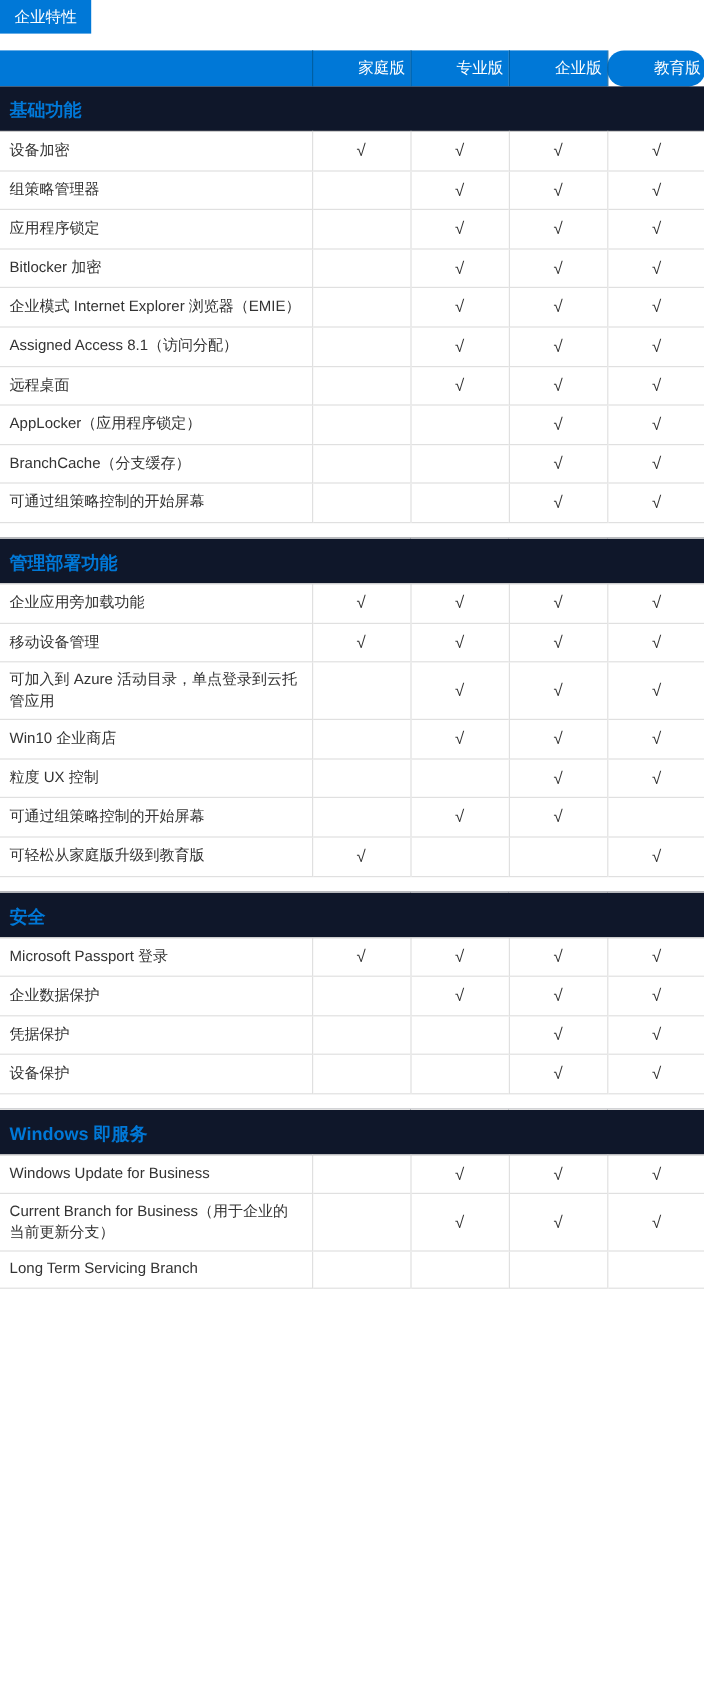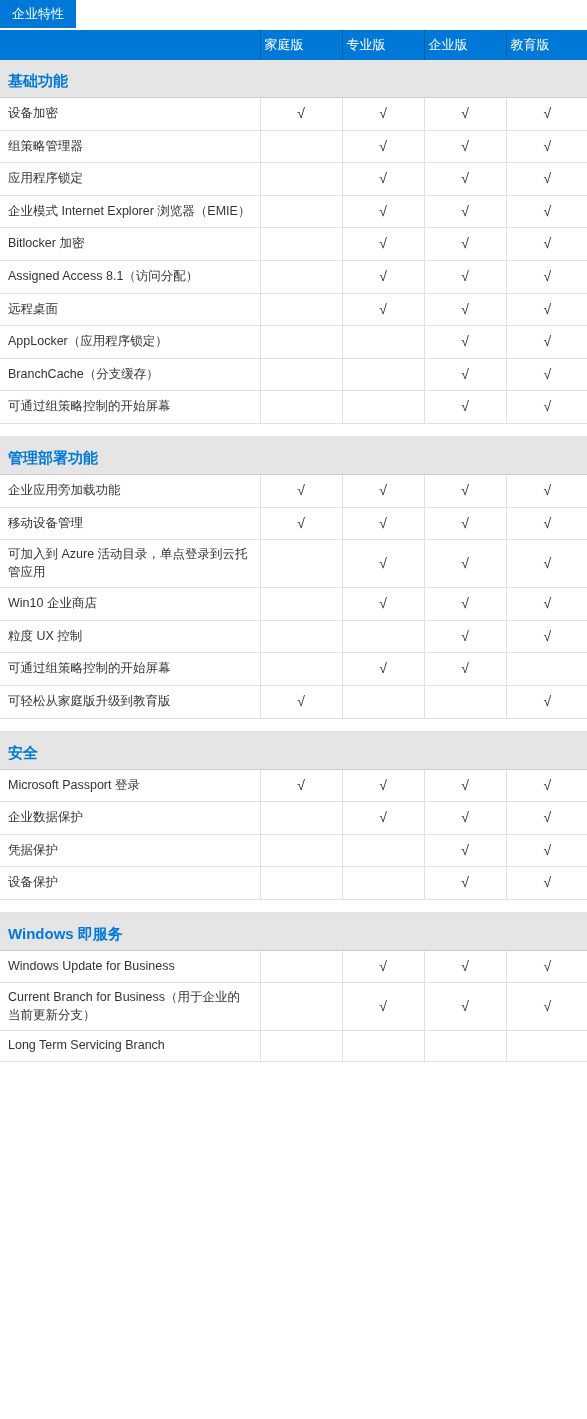--- a/index.html
+++ b/index.html
@@ -20,27 +20,27 @@
       border-collapse: collapse;
       table-layout: fixed;
     }
 
     .col-feature { width: 260px; }
     .col-edition { width: 82px; text-align: center; }
 
     thead th {
       background: #0078d7;
       color: #fff;
-      text-align: left;
+      text-align: right;
       padding: 6px 4px;
       font-size: 13px;
       font-weight: normal;
       border-right: 1px solid #005fa3;
     }
-    thead th:last-child { border-right: none; }
+    thead th:last-child { border-right: none; border-radius: 14px; }
 
     tbody tr {
       border-bottom: 1px solid #e0e0e0;
     }
     tbody tr:last-child { border-bottom: none; }
 
     tbody td {
       padding: 6px 8px;
       vertical-align: middle;
       font-size: 12.5px;
@@ -49,21 +49,21 @@
     }
     tbody td:last-child { border-right: none; }
 
     tbody td.check {
       text-align: center;
       color: #333;
       font-size: 14px;
     }
 
     .subsection-row td {
-      background: #e5e5e5;
+      background: #0f172a;
       font-weight: bold;
       font-size: 15px;
       color: #0078d7;
       padding: 10px 8px 6px 8px;
       border-bottom: 1px solid #ccc;
       border-right: none;
       margin-top: 20px;
     }
 
     .spacer-row td {
@@ -71,21 +71,21 @@
       border: none;
       background: #fff;
     }
 
     .top-header {
       background: #0078d7;
       color: white;
       padding: 5px 12px;
       font-size: 13px;
       display: inline-block;
-      margin-bottom: 2px;
+      margin-bottom: 14px;
     }
   </style>
 </head>
 <body>
 
 <div>
   <div class="top-header">企业特性</div>
 </div>
 
 <div class="table-wrapper">
@@ -125,28 +125,28 @@
           <td class="check">√</td>
         </tr>
         <tr>
           <td>应用程序锁定</td>
           <td class="check"></td>
           <td class="check">√</td>
           <td class="check">√</td>
           <td class="check">√</td>
         </tr>
         <tr>
+          <td>Bitlocker 加密</td>
+          <td class="check"></td>
+          <td class="check">√</td>
+          <td class="check">√</td>
+          <td class="check">√</td>
+        </tr>
+        <tr>
           <td>企业模式 Internet Explorer 浏览器（EMIE）</td>
-          <td class="check"></td>
-          <td class="check">√</td>
-          <td class="check">√</td>
-          <td class="check">√</td>
-        </tr>
-        <tr>
-          <td>Bitlocker 加密</td>
           <td class="check"></td>
           <td class="check">√</td>
           <td class="check">√</td>
           <td class="check">√</td>
         </tr>
         <tr>
           <td>Assigned Access 8.1（访问分配）</td>
           <td class="check"></td>
           <td class="check">√</td>
           <td class="check">√</td>

